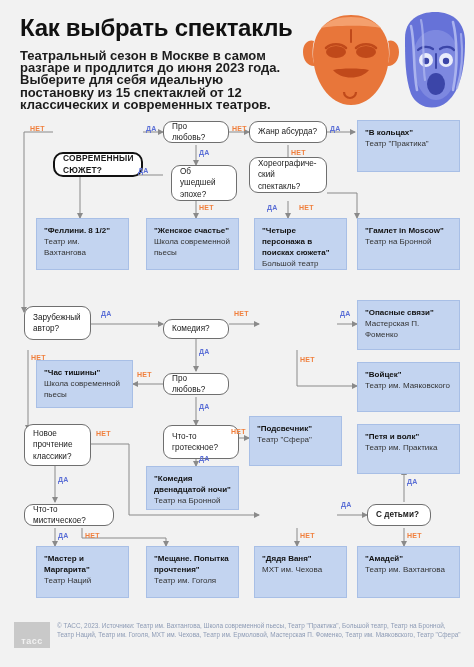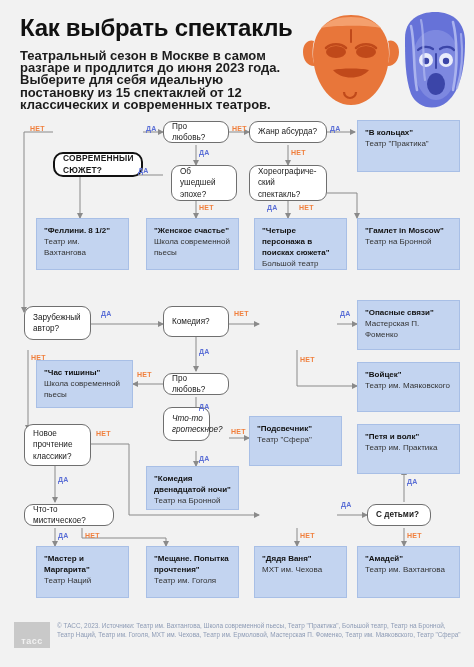--- a/index.html
+++ b/index.html
@@ -197,38 +197,38 @@
     </div>
 
     <div class="node decision" style="left:249px;top:3px;width:78px;height:22px;">
       <span class="txt">Жанр абсурда?</span>
     </div>
 
     <div class="node decision" style="left:163px;top:47px;width:66px;height:36px;margin-left:8px;">
       <span class="txt">Об ушедшей эпохе?</span>
     </div>
 
-    <div class="node decision" style="left:249px;top:47px;width:78px;height:36px;">
+    <div class="node decision" style="left:249px;top:39px;width:78px;height:36px;">
       <span class="txt">Хореографиче-ский спектакль?</span>
     </div>
 
     <div class="node decision" style="left:24px;top:188px;width:67px;height:34px;">
       <span class="txt">Зарубежный автор?</span>
     </div>
 
-    <div class="node decision" style="left:163px;top:188px;width:66px;height:31px;">
+    <div class="node decision" style="left:163px;top:201px;width:66px;height:20px;">
       <span class="txt">Комедия?</span>
     </div>
 
 
     <div class="node decision" style="left:163px;top:255px;width:66px;height:22px;">
       <span class="txt">Про любовь?</span>
     </div>
 
-    <div class="node decision" style="left:163px;top:289px;width:47px;height:34px;font-style:italic;">
+    <div class="node decision" style="left:163px;top:307px;width:76px;height:34px;">
       <span class="txt">Что-то гротескное?</span>
     </div>
 
     <div class="node decision" style="left:24px;top:306px;width:67px;height:42px;">
       <span class="txt">Новое прочтение классики?</span>
     </div>
 
     <div class="node decision" style="left:24px;top:386px;width:90px;height:22px;">
       <span class="txt">Что-то мистическое?</span>
     </div>

